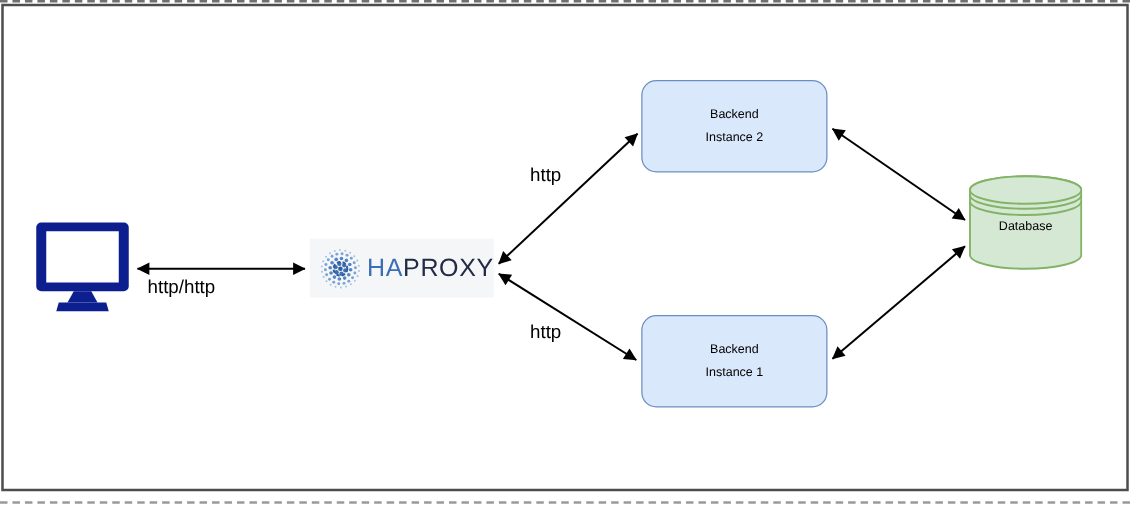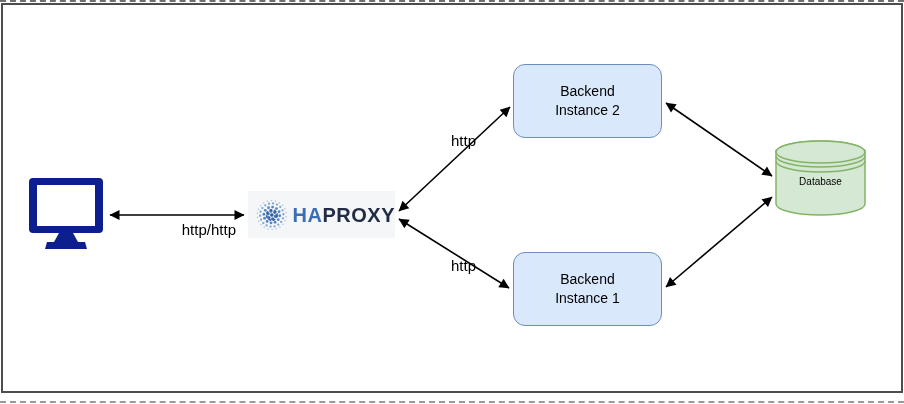--- a/index.html
+++ b/index.html
@@ -8,37 +8,37 @@
     overflow:hidden;font-family:"Liberation Sans", sans-serif;color:#000;
   }
   
   .dash-top{position:absolute;top:0;left:0;width:100%;height:0;border-top:2px dashed #6f6f6f;}
   .dash-bottom{position:absolute;top:401px;left:0;width:100%;height:0;border-top:2px dashed #9a9a9a;}
   .frame{position:absolute;top:3px;left:1px;width:898px;height:386px;border:2px solid #4d4d4d;}
 
   .abs{position:absolute;}
 
   
-  .edge-label{position:absolute;font-size:15px;text-align:right;white-space:nowrap;}
+  .edge-label{position:absolute;font-size:15px;text-align:left;white-space:nowrap;}
 
   
   .haproxy-box{
     position:absolute;left:248px;top:191px;width:147px;height:47px;
     background:#f5f6f8;display:flex;align-items:center;gap:4px;padding-left:7px;box-sizing:border-box;
   }
-  .haproxy-text{font-size:20px;font-weight:bold;letter-spacing:.5px;line-height:1;}
+  .haproxy-text{font-size:20px;font-weight:normal;letter-spacing:.5px;line-height:1;}
   .haproxy-text .ha{color:#3b6eb5;}
   .haproxy-text .proxy{color:#222c44;}
 
   
   .backend{
     position:absolute;left:513px;width:149px;height:74px;
     background:#dae8fc;border:1px solid #6c8ebf;border-radius:12px;
     display:flex;flex-direction:column;align-items:center;justify-content:center;
-    font-size:14px;line-height:19px;box-sizing:border-box;
+    font-size:10px;line-height:19px;box-sizing:border-box;
   }
   .backend1{top:64px;}
   .backend2{top:252px;}
 
   
   .db-label{position:absolute;left:775px;top:176px;width:91px;text-align:center;font-size:10px;}
 
   svg{display:block;}
 </style>
 </head>

